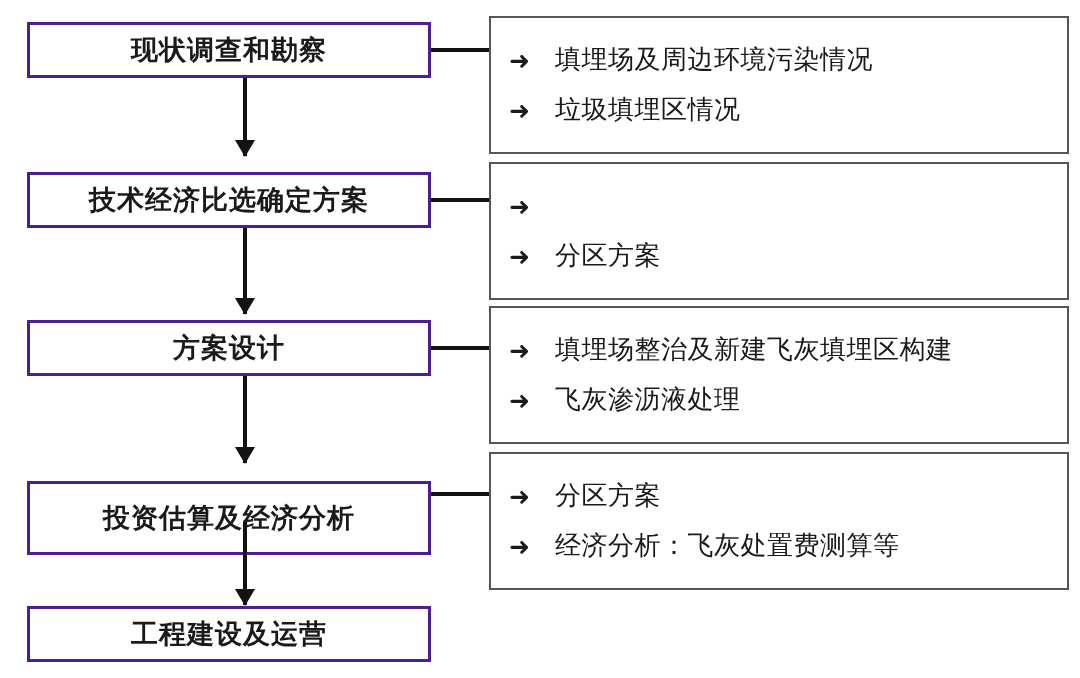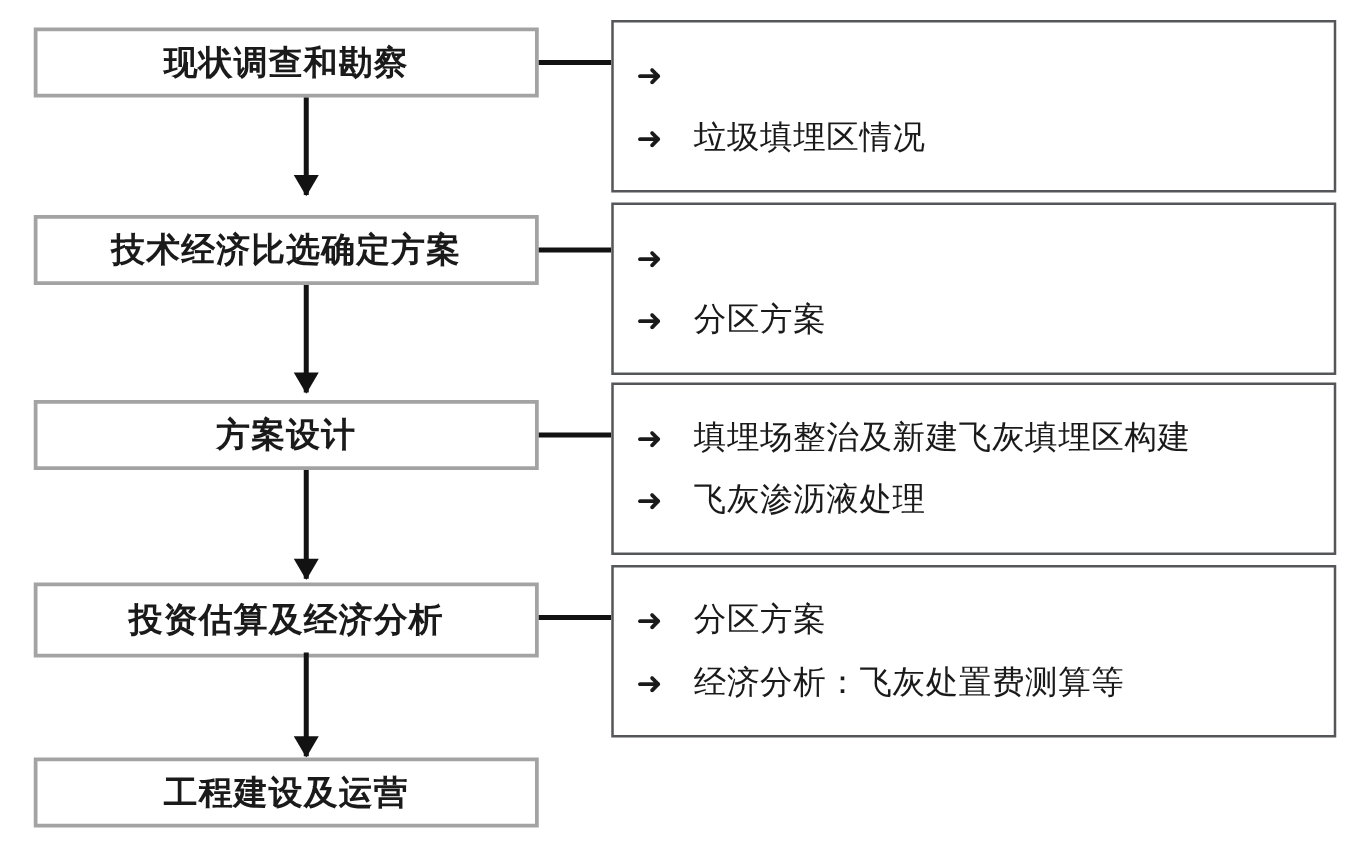--- a/index.html
+++ b/index.html
@@ -20,21 +20,21 @@
     height: 678px;
     background: #ffffff;
   }
 
   
   .stage-box {
     position: absolute;
     left: 27px;
     width: 404px;
     box-sizing: border-box;
-    border: 3px solid #a3a3a3;
+    border: 3px solid #4c1d95;
     background: #ffffff;
     display: flex;
     align-items: center;
     justify-content: center;
   }
   .stage-label {
     font-family: "Liberation Serif", "DejaVu Serif", serif;
     font-weight: bold;
     font-size: 27px;
     line-height: 1;
@@ -110,20 +110,21 @@
 
   <div class="stage-box" style="top:22px;height:56px;">
     <span class="stage-label">现状调查和勘察</span>
   </div>
 
   <div class="h-connector" style="left:431px;top:48px;width:58px;"></div>
 
   <div class="detail-panel" style="top:16px;height:138px;">
     <div class="detail-item">
       <span class="bullet-arrow">➜</span>
+      <span class="detail-text">填埋场及周边环境污染情况</span>
     </div>
     <div class="detail-item">
       <span class="bullet-arrow">➜</span>
       <span class="detail-text">垃圾填埋区情况</span>
     </div>
   </div>
 
   <div class="v-arrow" style="left:243px;top:78px;height:78px;"></div>
 
   <div class="stage-box" style="top:172px;height:56px;">
@@ -156,21 +157,21 @@
       <span class="detail-text">填埋场整治及新建飞灰填埋区构建</span>
     </div>
     <div class="detail-item">
       <span class="bullet-arrow">➜</span>
       <span class="detail-text">飞灰渗沥液处理</span>
     </div>
   </div>
 
   <div class="v-arrow" style="left:243px;top:376px;height:87px;"></div>
 
-  <div class="stage-box" style="top:466px;height:60px;align-items:center;">
+  <div class="stage-box" style="top:481px;height:74px;align-items:center;">
     <span class="stage-label">投资估算及经济分析</span>
   </div>
 
   <div class="h-connector" style="left:431px;top:492px;width:58px;"></div>
 
   <div class="detail-panel" style="top:452px;height:138px;">
     <div class="detail-item">
       <span class="bullet-arrow">➜</span>
       <span class="detail-text">分区方案</span>
     </div>

